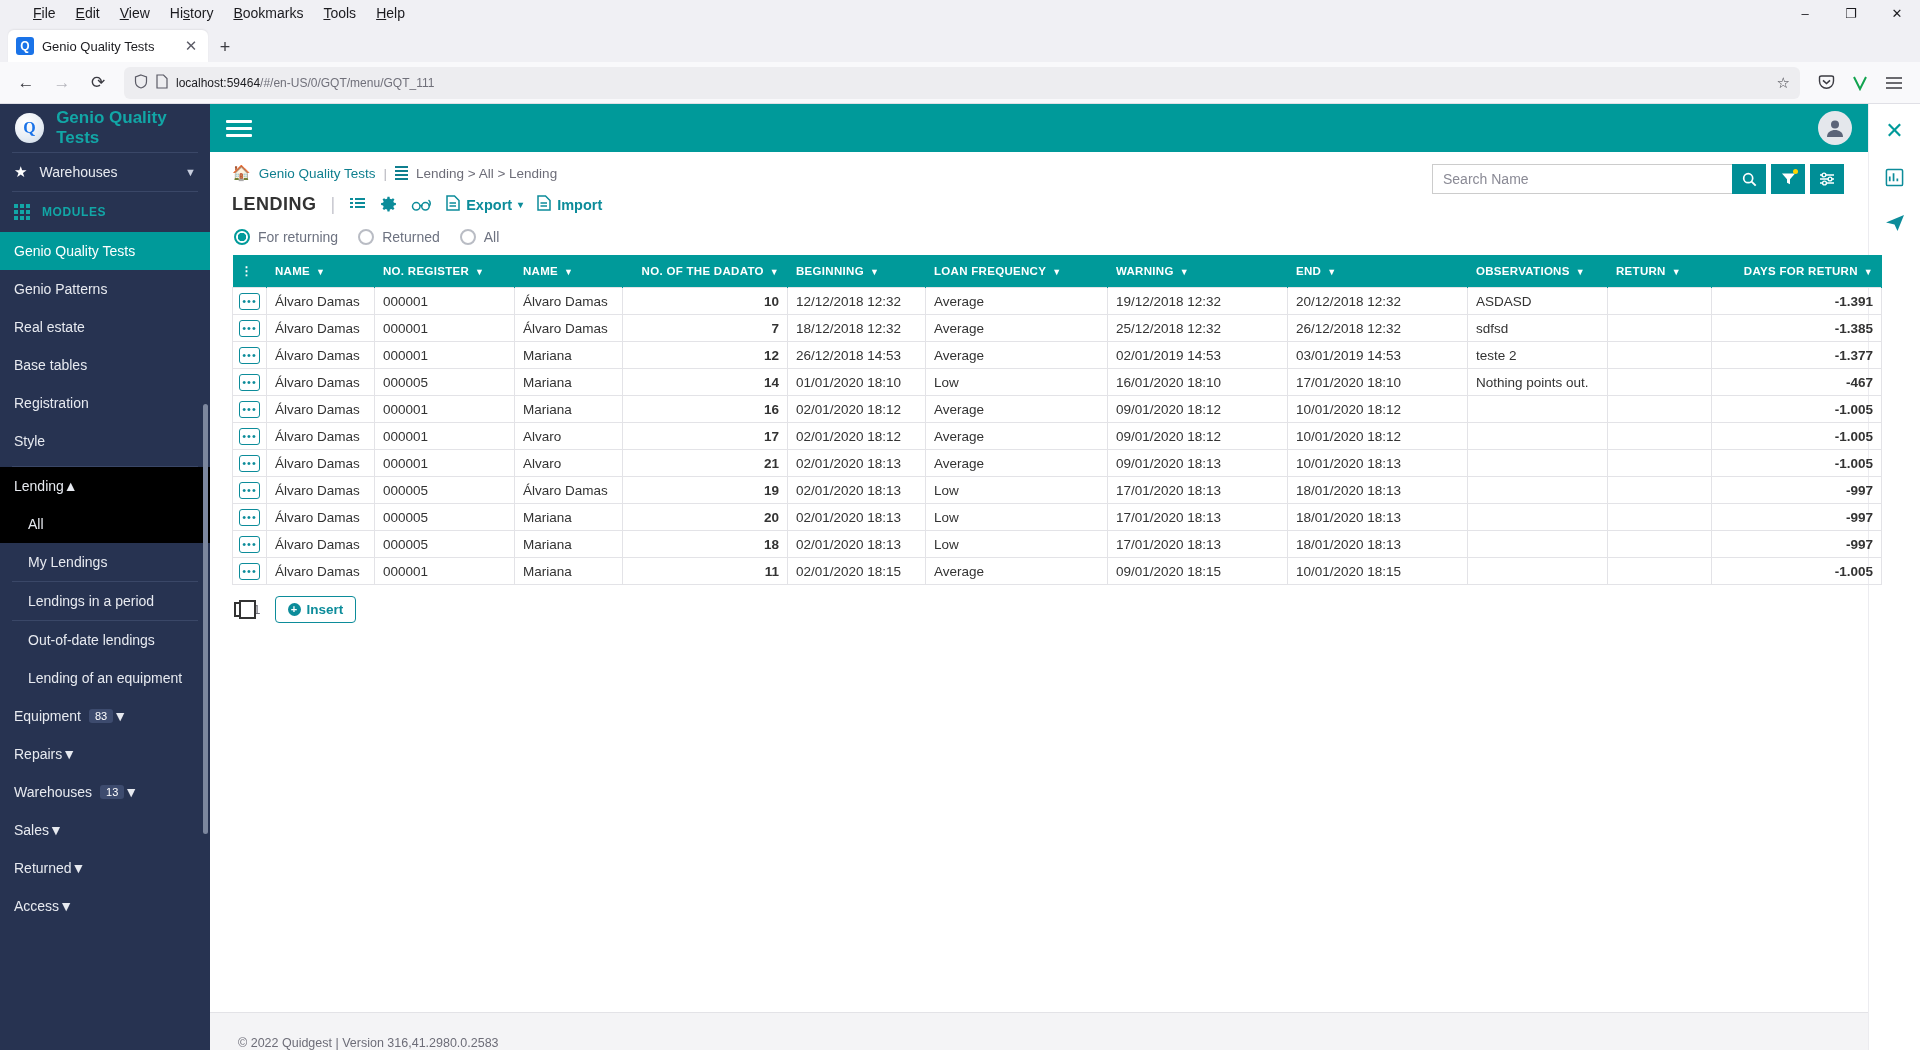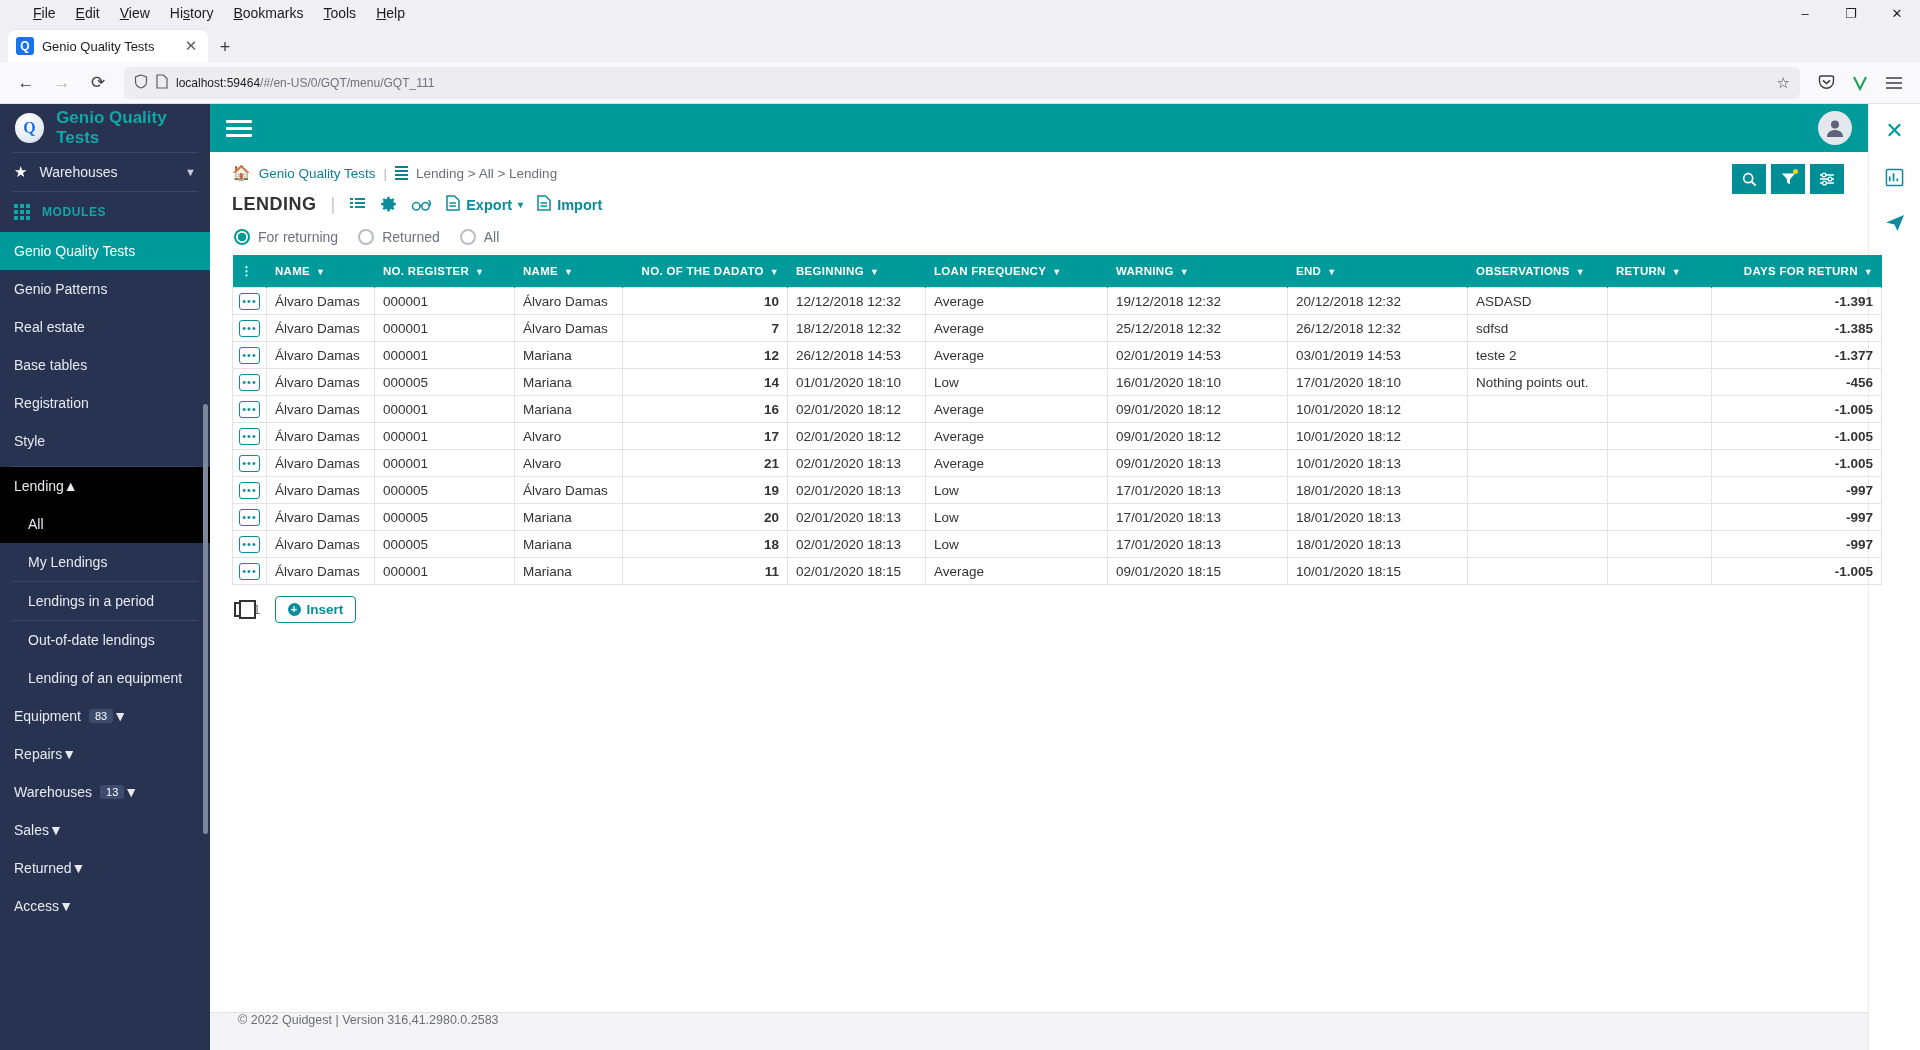--- a/index.html
+++ b/index.html
@@ -122,21 +122,21 @@
   .footrow { display:flex; align-items:center; gap:14px; padding: 10px 0 0 24px; }
   .copies { display:flex; align-items:center; gap:0; font-size:13px; color:#6d6d78;}
   .copyicon { width:13px; height:15px; border:2px solid #333; position:relative; }
   .copyicon:after { content:""; position:absolute; left:3px; top:-4px; width:13px; height:15px;
                     border:2px solid #333; background:#fff; }
   .insert { display:flex; align-items:center; gap:6px; border:1px solid #0c8c9a; color:#0c8c9a;
             background:#fff; border-radius:4px; padding: 5px 12px; font-size:13.5px; font-weight:bold;}
   .plus { width:13px; height:13px; border-radius:50%; background:#0c8c9a; color:#fff; font-size:11px;
           display:flex; align-items:center; justify-content:center; line-height:1;}
 
-  .footer { height:38px; background:#f4f4f6; border-top:1px solid #e3e3e7; display:flex; align-items:flex-start;
+  .footer { height:38px; background:#f4f4f6; border-top:1px solid #e3e3e7; display:flex; align-items:flex-end;
             padding-left:28px; font-size:12.5px; color:#6d6d78;}
 
   
   .rail { width:52px; background:#fff; border-left:1px solid #ececf0; display:flex; flex-direction:column;
           align-items:center; padding-top:14px; gap:20px; flex-shrink:0; }
   .rail .ri { color:#0c8c9a; font-size:18px; display:flex; align-items:center; justify-content:center;
               width:30px; height:26px;}
   .rail .ri.close { color:#009a9a; font-size:22px; }
 </style>
 </head>
@@ -375,20 +375,21 @@
             <span>
               <svg width="14" height="16" viewBox="0 0 14 16">
                   <path d="M1 1 H8.5 L13 5.5 V15 H1 Z" fill="#fff" stroke="#0c8c9a" stroke-width="1.5"></path>
                   <path d="M3.5 8 H10 M3.5 11 H10" stroke="#0c8c9a" stroke-width="1.4"></path>
                 </svg>
             </span>
             <span>Import</span>
           </span>
 
           <div class="searchwrap">
+            <input class="searchinput" type="text" placeholder="Search Name" style="">
             <div class="sbtn">
               <svg width="15" height="15" viewBox="0 0 16 16">
                   <circle cx="6.6" cy="6.6" r="4.8" fill="none" stroke="#fff" stroke-width="1.8"></circle>
                   <path d="M10.2 10.2 L14.6 14.6" stroke="#fff" stroke-width="2"></path>
                 </svg>
             </div>
             <div class="sbtn sec">
               <svg width="15" height="14" viewBox="0 0 16 14">
                   <path d="M1 1 H15 L9.6 7.2 V12.6 L6.4 11 V7.2 Z" fill="#fff"></path>
                 </svg>
@@ -508,21 +509,21 @@
                   <td class="">Álvaro Damas</td>
                   <td class="">000005</td>
                   <td class="">Mariana</td>
                   <td class="num">14</td>
                   <td class="">01/01/2020 18:10</td>
                   <td class="">Low</td>
                   <td class="">16/01/2020 18:10</td>
                   <td class="">17/01/2020 18:10</td>
                   <td class="">Nothing points out.</td>
                   <td class=""></td>
-                  <td class="num">-456</td>
+                  <td class="num">-467</td>
                 </tr>
                 <tr>
                   <td class="" style="padding: 3px 6px;">
                     <div class="dots">•••</div>
                   </td>
                   <td class="">Álvaro Damas</td>
                   <td class="">000001</td>
                   <td class="">Mariana</td>
                   <td class="num">16</td>
                   <td class="">02/01/2020 18:12</td>

